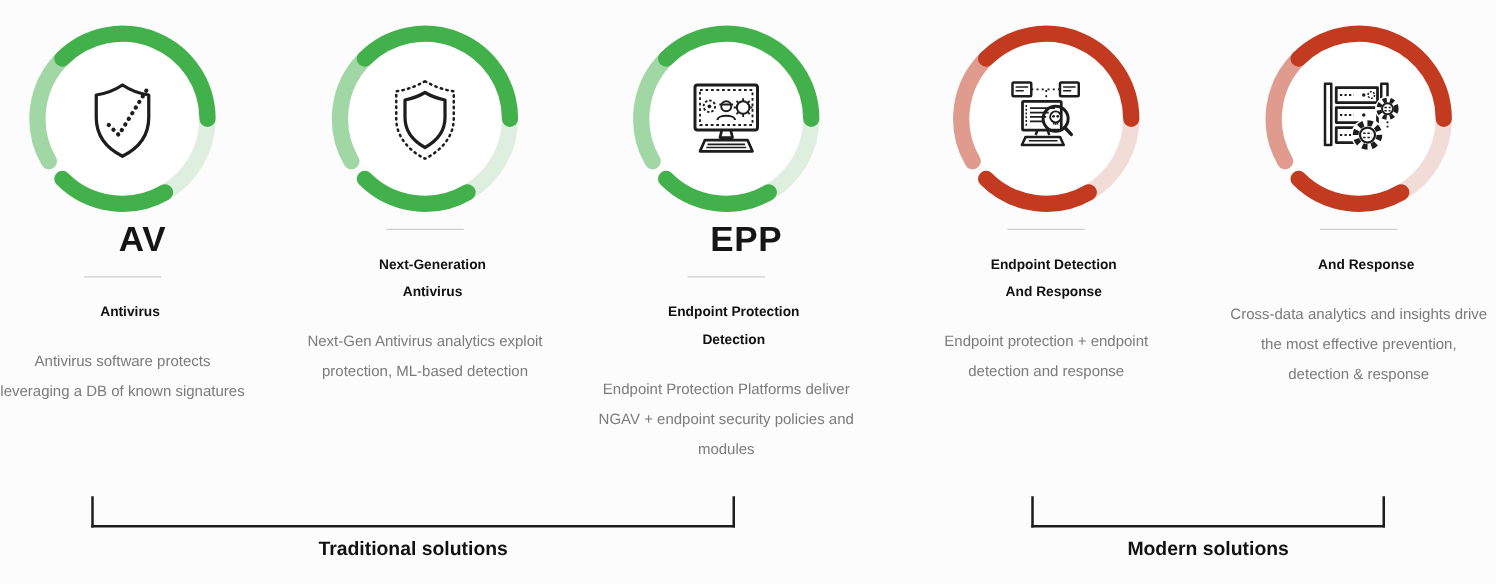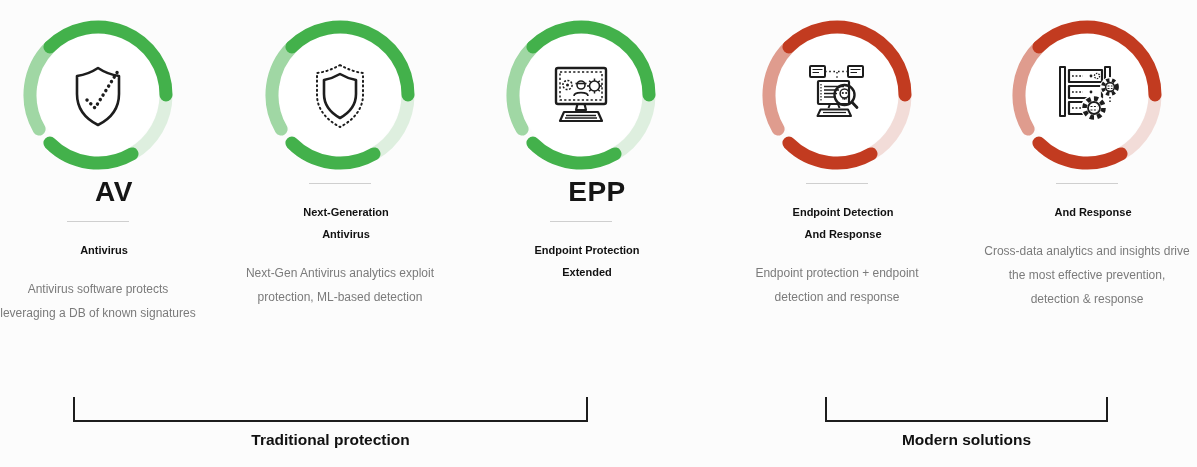--- a/index.html
+++ b/index.html
@@ -122,22 +122,23 @@
         <path class="ic" stroke-width="1.5" d="M58.5 31 H61 M48.5 31 H46 M53.5 26 V23.5 M53.5 36 V38.5 M57 27.5 L58.8 25.7 M50 34.5 L48.2 36.3 M57 34.5 L58.8 36.3 M50 27.5 L48.2 25.7"></path>
         <path class="ic" stroke-width="2.2" d="M36.5 49 L35 55 H45 L43.5 49"></path>
         <path class="ic" stroke-width="2.2" d="M23 57 H57 L61 66 H19 Z"></path>
         <path class="ic" stroke-width="1.3" d="M25 60.5 H55 M24 63 H56"></path>
       </svg>
     </div>
     <div class="acronym">EPP</div>
     <div class="divider"></div>
     <div class="subtitle">
       <div>Endpoint Protection</div>
-      <div>Extended</div>
-    </div>
+      <div>Detection</div>
+    </div>
+    <div class="desc">Endpoint Protection Platforms deliver NGAV + endpoint security policies and modules</div>
   </div>
 
   <div class="col" style="left:730px;width:214px">
     <div class="ring-wrap ring-red">
       <svg class="ring" width="150" height="150" viewBox="0 0 150 150">
         <circle class="ring-inner" cx="75" cy="75" r="61"></circle>
         <path class="seg faint" d="M 143 75 A 68 68 0 0 1 109 133.9"></path>
         <path class="seg mid" d="M 16.1 109 A 68 68 0 0 1 26.9 26.9"></path>
         <path class="seg" d="M 109 133.9 A 68 68 0 0 1 26.9 123.1"></path>
         <path class="seg" d="M 26.9 26.9 A 68 68 0 0 1 143 75"></path>
@@ -203,18 +204,18 @@
       </svg>
     </div>
     <div class="divider"></div>
     <div class="subtitle">
       <div>And Response</div>
     </div>
     <div class="desc">Cross-data analytics and insights drive the most effective prevention, detection &amp; response</div>
   </div>
 
   <div class="bracket" style="left:73px;width:515px"></div>
-  <div class="bracket-label" style="left:73px;width:515px">Traditional protection</div>
+  <div class="bracket-label" style="left:73px;width:515px">Traditional solutions</div>
 
   <div class="bracket" style="left:825px;width:283px"></div>
   <div class="bracket-label" style="left:825px;width:283px">Modern solutions</div>
 
 </div>
 
 </body></html>

